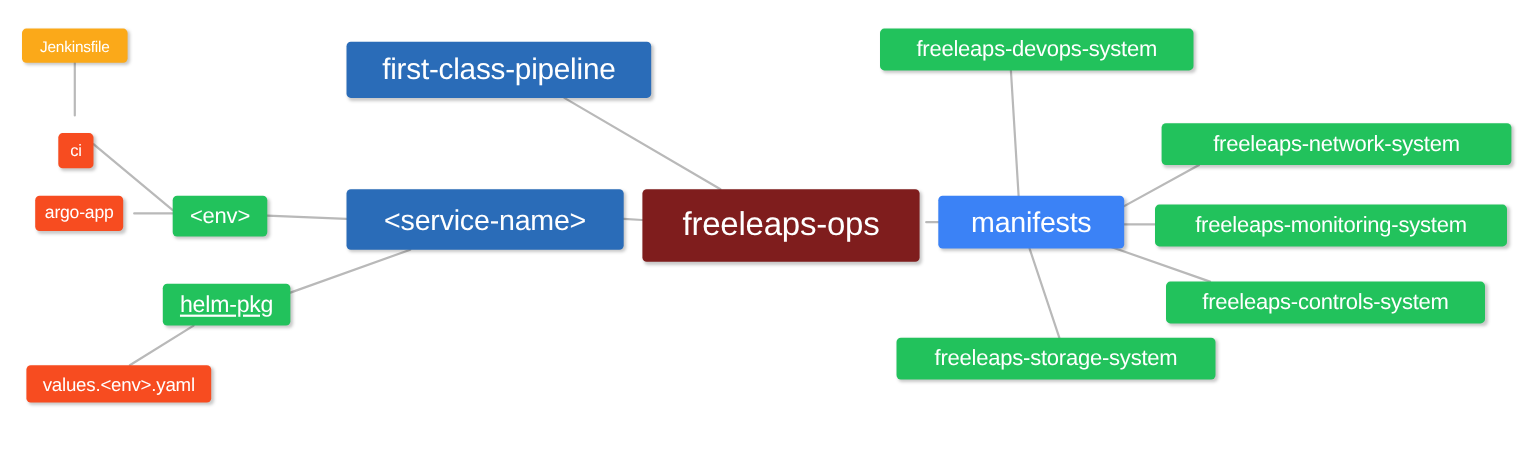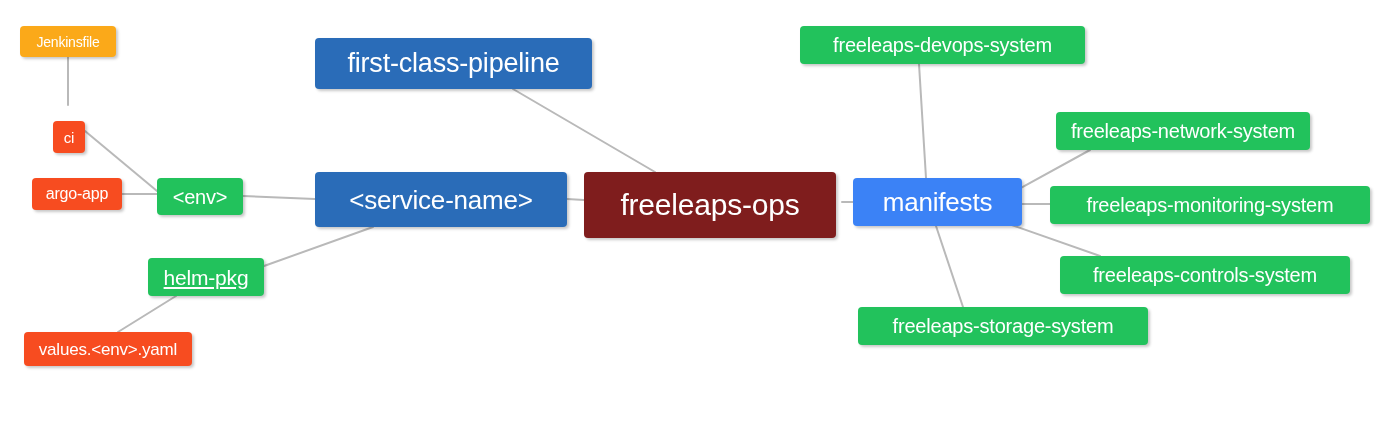--- a/index.html
+++ b/index.html
@@ -79,35 +79,35 @@
       </div>
       <div class="mm-node" style="left: 148px; top: 258px; width: 116px; height: 38px; background: rgb(34, 194, 92); font-size: 21px; text-decoration: underline;">
         <span class="mm-label">helm-pkg</span>
       </div>
       <div class="mm-node" style="left: 20px; top: 26px; width: 96px; height: 31px; background: rgb(251, 169, 25); font-size: 14px;">
         <span class="mm-label">Jenkinsfile</span>
       </div>
       <div class="mm-node" style="left: 53px; top: 105px; width: 32px; height: 32px; background: rgb(247, 76, 32); font-size: 15px; margin-top: 16px;">
         <span class="mm-label">ci</span>
       </div>
-      <div class="mm-node" style="left: 32px; top: 178px; width: 90px; height: 32px; background: rgb(247, 76, 32); font-size: 16px;">
+      <div class="mm-node" style="left: 32px; top: 178px; width: 80px; height: 32px; background: rgb(247, 76, 32); font-size: 16px;">
         <span class="mm-label">argo-app</span>
       </div>
       <div class="mm-node" style="left: 10px; top: 332px; width: 168px; height: 34px; background: rgb(247, 76, 32); font-size: 17px; margin-left: 14px;">
         <span class="mm-label">values.&lt;env&gt;.yaml</span>
       </div>
       <div class="mm-node" style="left: 800px; top: 26px; width: 285px; height: 38px; background: rgb(34, 194, 92); font-size: 20px;">
         <span class="mm-label">freeleaps-devops-system</span>
       </div>
-      <div class="mm-node" style="left: 1056px; top: 112px; width: 254px; height: 38px; background: rgb(34, 194, 92); font-size: 20px;">
+      <div class="mm-node" style="left: 1056px; top: 112px; width: 318px; height: 38px; background: rgb(34, 194, 92); font-size: 20px;">
         <span class="mm-label">freeleaps-network-system</span>
       </div>
       <div class="mm-node" style="left: 1050px; top: 186px; width: 320px; height: 38px; background: rgb(34, 194, 92); font-size: 20px;">
         <span class="mm-label">freeleaps-monitoring-system</span>
       </div>
       <div class="mm-node" style="left: 1060px; top: 256px; width: 290px; height: 38px; background: rgb(34, 194, 92); font-size: 20px;">
         <span class="mm-label">freeleaps-controls-system</span>
       </div>
-      <div class="mm-node" style="left: 815px; top: 307px; width: 290px; height: 38px; background: rgb(34, 194, 92); font-size: 20px; margin-left: 43px;">
+      <div class="mm-node" style="left: 815px; top: 307px; width: 290px; height: 38px; background: rgb(34, 194, 92); font-size: 20px;">
         <span class="mm-label">freeleaps-storage-system</span>
       </div>
     </div>
 </div>
 
 </body></html>

